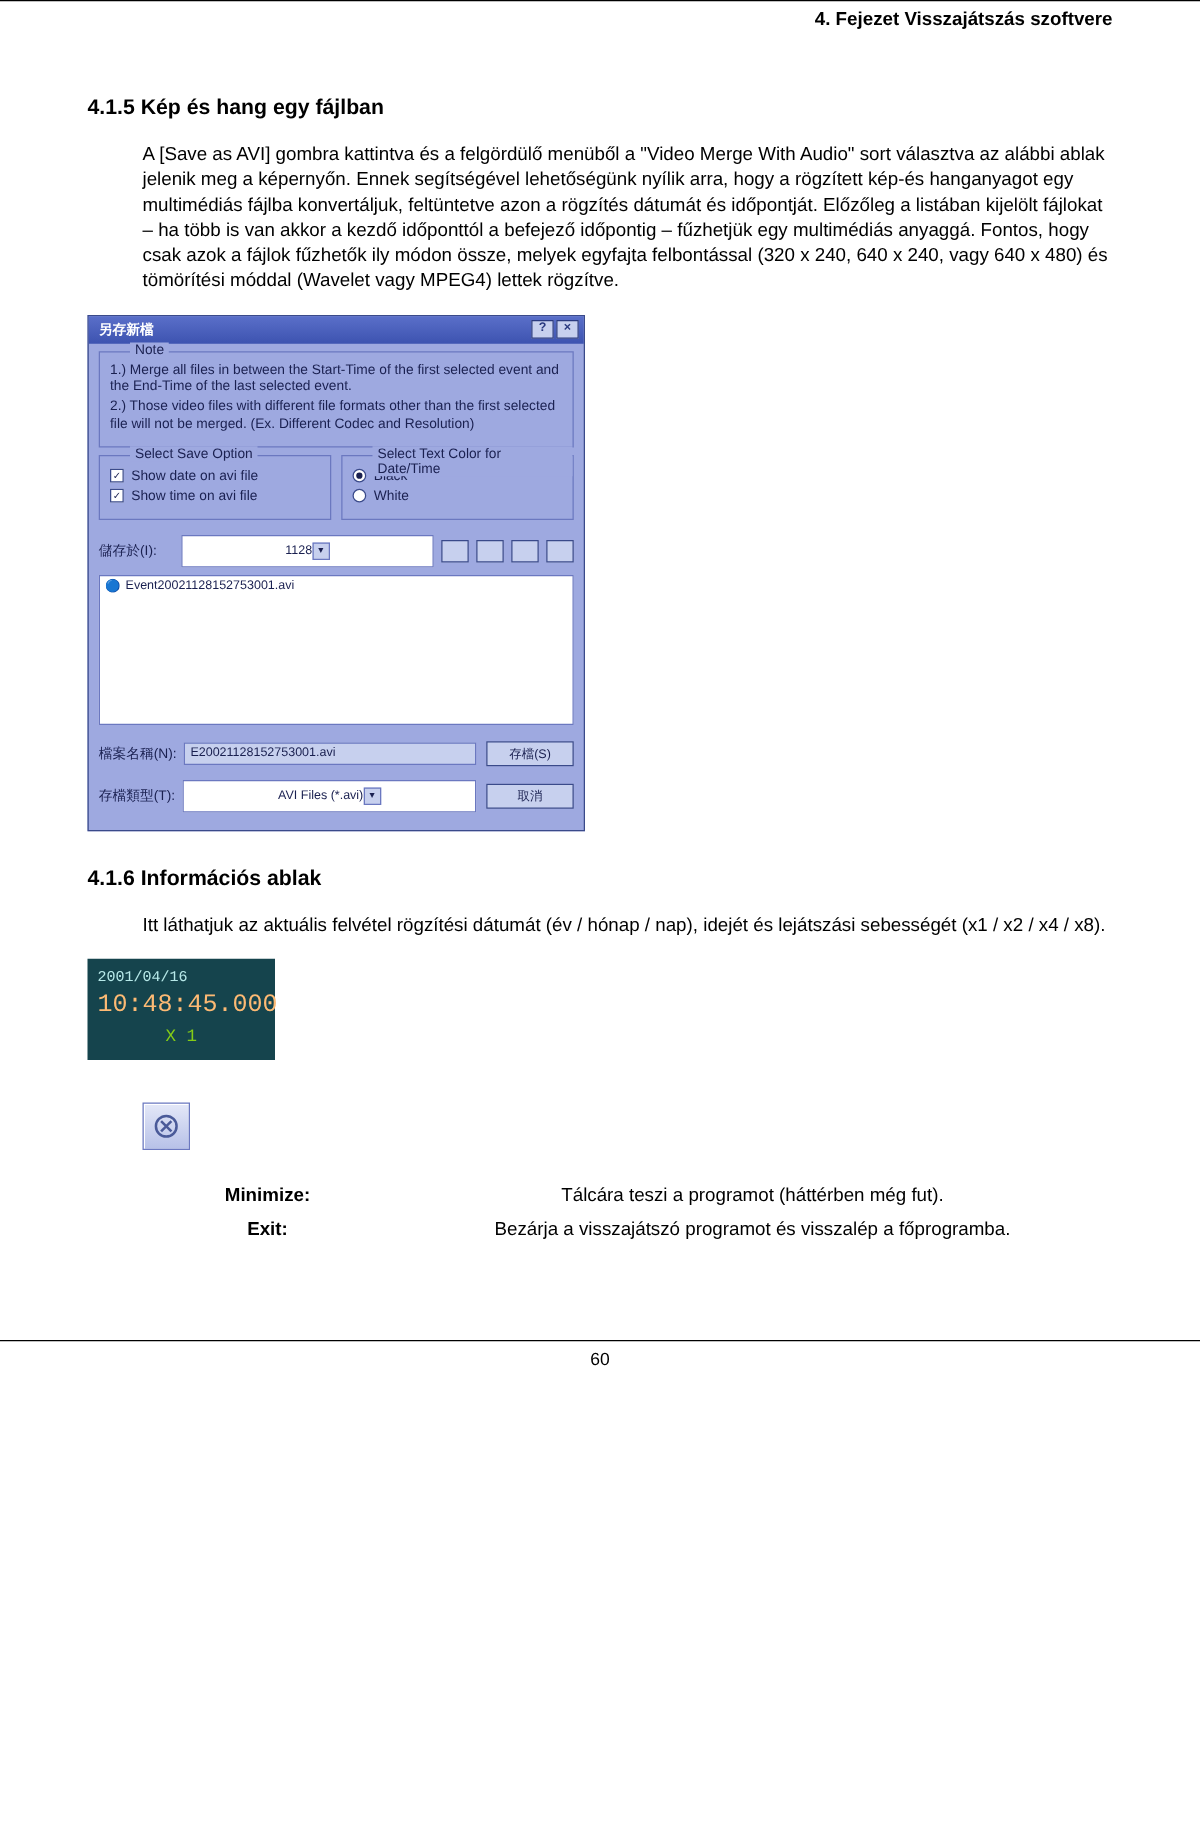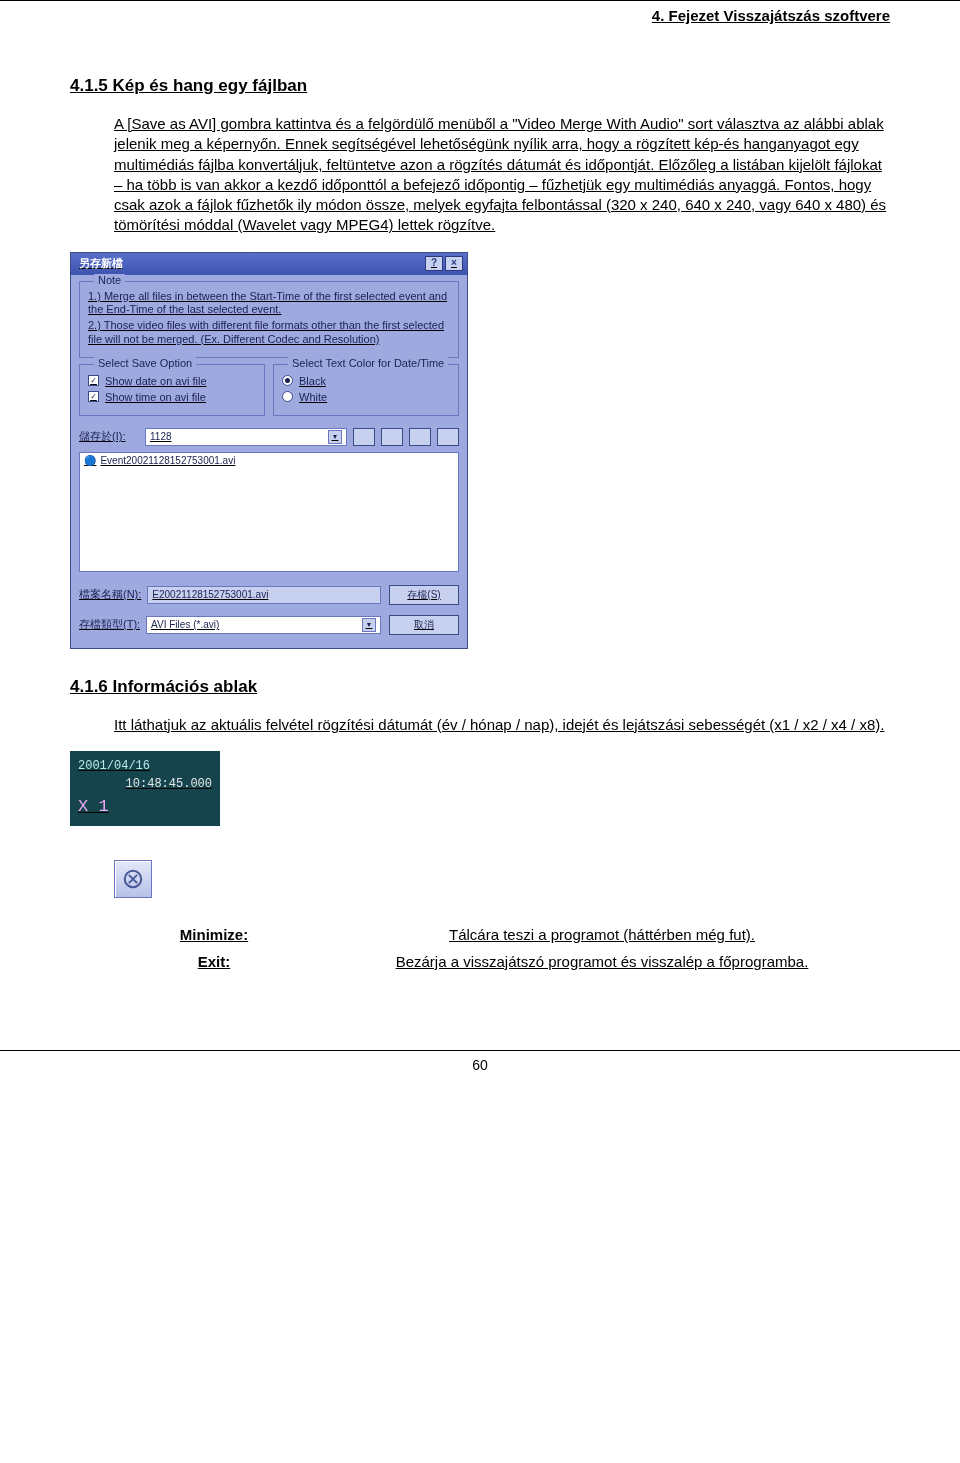--- a/index.html
+++ b/index.html
@@ -6,21 +6,20 @@
   body {
     font-family: Arial, Helvetica, sans-serif;
     font-size: 15px;
     color: #000;
     background: #fff;
     width: 960px;
     margin: 0 auto;
   }
   .page {
     padding: 0 70px 30px 70px;
-    text-decoration: underline;
   }
   .top-rule {
     border-top: 1.5px solid #000;
     margin: 0 0 4px 0;
   }
   .chapter-line {
     text-align: right;
     font-weight: bold;
     font-size: 15px;
     padding: 2px 0 24px 0;
@@ -79,21 +78,21 @@
   }
   .dlg .inner { padding: 6px 8px 8px 8px; }
   .grp {
     border: 1px solid #6b78c0;
     padding: 6px 8px 8px 8px;
     margin-bottom: 6px;
     position: relative;
   }
   .grp .legend {
     position: absolute;
-    top: -8px; left: 14px;
+    top: -8px; left: 24px;
     background: #9ea9e0;
     padding: 0 4px;
     font-size: 11px;
   }
   .note-line { margin: 2px 0; line-height: 1.25; }
   .two-col { display:flex; gap:8px; }
   .two-col .col { flex:1; }
   .chk { display:flex; align-items:center; gap:6px; margin:4px 0; }
   .chk .box { width:11px; height:11px; background:#fff; border:1px solid #3a4a8a; display:inline-flex; align-items:center; justify-content:center; font-size:8px; }
   .radio { display:flex; align-items:center; gap:6px; margin:4px 0; }
@@ -113,36 +112,36 @@
     padding:2px 4px; font-size:10px; margin:4px 0 8px 0;
   }
   .listbox .item { display:flex; align-items:center; gap:4px; }
   .dlg .btn {
     width:70px; height:20px; background:#c7d0ee; border:1px solid #3a4a8a;
     display:inline-flex; align-items:center; justify-content:center; font-size:10px;
   }
   .flexend { display:flex; justify-content:space-between; align-items:center; }
   .dropdown {
     flex:1; height:18px; background:#fff; border:1px solid #6b78c0;
-    padding:0 4px; display:flex; align-items:center; justify-content:space-between; font-size:10px;
+    padding:12px 4px; display:flex; align-items:center; justify-content:center; font-size:10px;
   }
   .dropdown .dd { width:14px; height:14px; border:1px solid #6b78c0; background:#c7d0ee; text-align:center; font-size:7px; line-height:12px; }
 
   
   .infopanel {
     width: 150px;
     background: #15444d;
     color: #b7e9e9;
     font-family: "Courier New", monospace;
     padding: 8px 8px 10px 8px;
     margin-left: 0;
   }
   .infopanel .date { font-size: 12px; }
-  .infopanel .time { font-size: 12px; text-align:right; margin-top:4px; color:#e5e5e5;}
-  .infopanel .speed { font-size: 17px; margin-top:6px; color:#f0abfc;}
+  .infopanel .time { font-size: 20px; text-align:right; margin-top:4px; color:#fdba74;}
+  .infopanel .speed { font-size: 14px; text-align:center; margin-top:6px; color:#84cc16;}
 
   
   .exit-icon {
     width: 38px; height: 38px;
     border:1px solid #6b78c0;
     background: linear-gradient(#e4e8f8,#b7c1e8);
     display:inline-flex; align-items:center; justify-content:center;
     margin: 14px 0 18px 44px;
     box-shadow: inset 1px 1px 0 #fff;
   }

